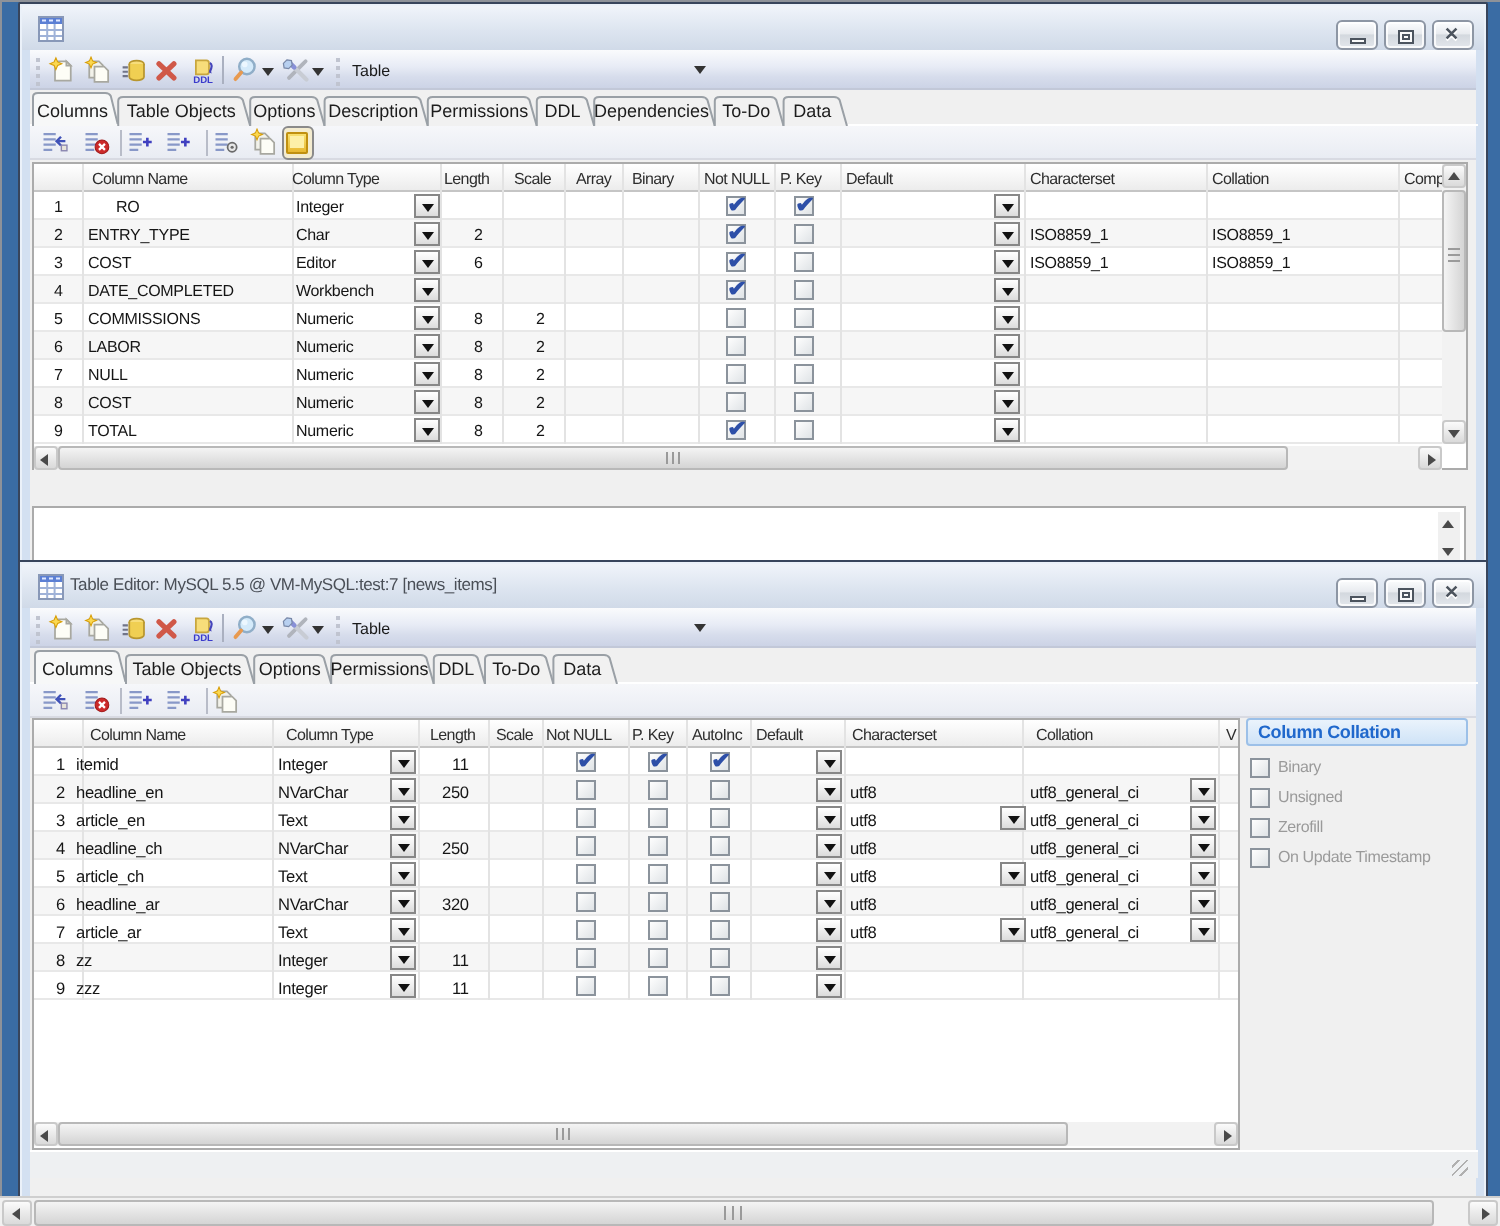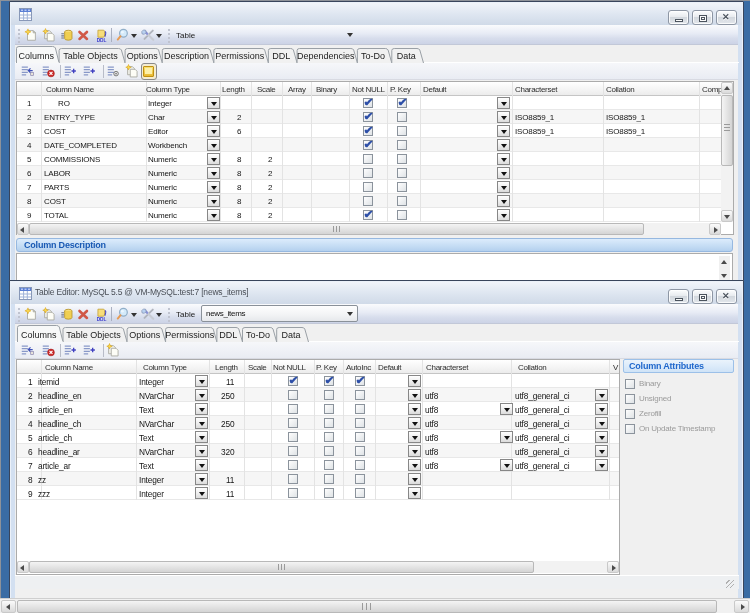--- a/index.html
+++ b/index.html
@@ -337,21 +337,21 @@
           <span class="da"></span>
         </div>
         <div class="gc" style="left:220px;top:87px">8</div>
         <div class="gc" style="left:251px;top:87px">2</div>
         <div class="cb" style="left:346px;top:86px"></div>
         <div class="cb" style="left:380px;top:86px"></div>
         <div class="dbtn" style="left:480px;top:85px">
           <span class="da"></span>
         </div>
         <div class="gc" style="left:10px;top:101px">7</div>
-        <div class="gc" style="left:27px;top:101px">PARTS</div>
+        <div class="gc" style="left:27px;top:101px">NULL</div>
         <div class="gc" style="left:131px;top:101px">Numeric</div>
         <div class="dbtn" style="left:190px;top:99px">
           <span class="da"></span>
         </div>
         <div class="gc" style="left:220px;top:101px">8</div>
         <div class="gc" style="left:251px;top:101px">2</div>
         <div class="cb" style="left:346px;top:100px"></div>
         <div class="cb" style="left:380px;top:100px"></div>
         <div class="dbtn" style="left:480px;top:99px">
           <span class="da"></span>
@@ -401,23 +401,20 @@
         <div class="sbtn" style="left:0;top:0;width:12px;height:12px">
           <span class="arr-l"></span>
         </div>
         <div class="sbtn" style="left:692px;top:0;width:12px;height:12px">
           <span class="arr-r"></span>
         </div>
         <div class="sth" style="left:12px;top:0;width:615px;height:12px"></div>
         <div style="position:absolute;left:316px;top:3px;width:1px;height:6px;background:#9a9a9a"></div>
         <div style="position:absolute;left:319px;top:3px;width:1px;height:6px;background:#9a9a9a"></div>
         <div style="position:absolute;left:322px;top:3px;width:1px;height:6px;background:#9a9a9a"></div>
-      </div>
-      <div class="bluebar" style="left:1px;top:213px;width:717px;height:14px">
-        <span>Column Description</span>
       </div>
       <div style="position:absolute;left:1px;top:228px;width:717px;height:52px;background:#fff;border:1px solid #ababab">
         <div class="sb" style="right:2px;top:2px;width:11px;height:26px;background:#f0f0f0">
           <span class="arr-u" style="position:absolute;left:2px;top:4px"></span>
           <span class="arr-d" style="position:absolute;left:2px;top:18px"></span>
         </div>
       </div>
     </div>
   </div>
 <div class="win" style="left:9px;top:280px;width:735px;height:404px">
@@ -472,23 +469,20 @@
         <use href="#ic-tools"></use>
       </svg>
       <div style="position:absolute;left:141px;top:9px;width:0;height:0;border-left:3px solid transparent;border-right:3px solid transparent;border-top:4px solid #333"></div>
       <div style="position:absolute;left:153px;top:3px;width:2px;height:14px">
         <div style="position:absolute;left:0;top:1px;width:2px;height:2px;background:#c0c4d0"></div>
         <div style="position:absolute;left:0;top:5px;width:2px;height:2px;background:#c0c4d0"></div>
         <div style="position:absolute;left:0;top:9px;width:2px;height:2px;background:#c0c4d0"></div>
         <div style="position:absolute;left:0;top:13px;width:2px;height:2px;background:#c0c4d0"></div>
       </div>
       <div class="t" style="left:161px;top:6px;">Table</div>
-      <div class="combo" style="left:186px;top:1px;width:157px">
-        <span class="ct">news_items</span>
-      </div>
       <div style="position:absolute;left:332px;top:8px;width:0;height:0;border-left:3px solid transparent;border-right:3px solid transparent;border-top:4px solid #333"></div>
       <svg style="position:absolute;left:0px;top:20px" width="724" height="18">
         <line x1="0" y1="17.5" x2="724" y2="17.5" stroke="#ffffff" stroke-width="1"></line>
         <path d="M 48.0 18 L 48.0 5.5 Q 48.0 3.5 50.5 3.5 L 105.6 3.5 Q 107.6 3.5 108.39999999999999 5 L 112.1 18" fill="#f1f1f1" stroke="#9aa0a6" stroke-width="1"></path>
         <text x="78.55" y="13.5" text-anchor="middle" font-family="Liberation Sans, sans-serif" font-size="9" fill="#1c1c1c">Table Objects</text>
         <path d="M 112.1 18 L 112.1 5.5 Q 112.1 3.5 114.6 3.5 L 144.1 3.5 Q 146.1 3.5 146.9 5 L 150.6 18" fill="#f1f1f1" stroke="#9aa0a6" stroke-width="1"></path>
         <text x="129.85" y="13.5" text-anchor="middle" font-family="Liberation Sans, sans-serif" font-size="9" fill="#1c1c1c">Options</text>
         <path d="M 150.6 18 L 150.6 5.5 Q 150.6 3.5 153.1 3.5 L 195.4 3.5 Q 197.4 3.5 198.20000000000002 5 L 201.9 18" fill="#f1f1f1" stroke="#9aa0a6" stroke-width="1"></path>
         <text x="174.75" y="13.5" text-anchor="middle" font-family="Liberation Sans, sans-serif" font-size="9" fill="#1c1c1c">Permissions</text>
         <path d="M 201.9 18 L 201.9 5.5 Q 201.9 3.5 204.4 3.5 L 221 3.5 Q 223 3.5 223.8 5 L 227.5 18" fill="#f1f1f1" stroke="#9aa0a6" stroke-width="1"></path>
@@ -718,21 +712,21 @@
         </div>
         <div class="sbtn" style="left:590px;top:0;width:12px;height:12px">
           <span class="arr-r"></span>
         </div>
         <div class="sth" style="left:12px;top:0;width:505px;height:12px"></div>
         <div style="position:absolute;left:261px;top:3px;width:1px;height:6px;background:#9a9a9a"></div>
         <div style="position:absolute;left:264px;top:3px;width:1px;height:6px;background:#9a9a9a"></div>
         <div style="position:absolute;left:267px;top:3px;width:1px;height:6px;background:#9a9a9a"></div>
       </div>
       <div class="panelhead" style="left:608px;top:55px;width:111px;height:14px">
-        <span>Column Attributes</span>
+        <span>Column Collation</span>
       </div>
       <div class="cb cbg" style="left:610px;top:75px"></div>
       <div class="graytxt" style="left:624px;top:75px">Binary</div>
       <div class="cb cbg" style="left:610px;top:90px"></div>
       <div class="graytxt" style="left:624px;top:90px">Unsigned</div>
       <div class="cb cbg" style="left:610px;top:105px"></div>
       <div class="graytxt" style="left:624px;top:105px">Zerofill</div>
       <div class="cb cbg" style="left:610px;top:120px"></div>
       <div class="graytxt" style="left:624px;top:120px">On Update Timestamp</div>
       <div style="position:absolute;left:0;top:271px;width:724px;height:14px;background:#eef0f2;border-top:1px solid #ffffff">

